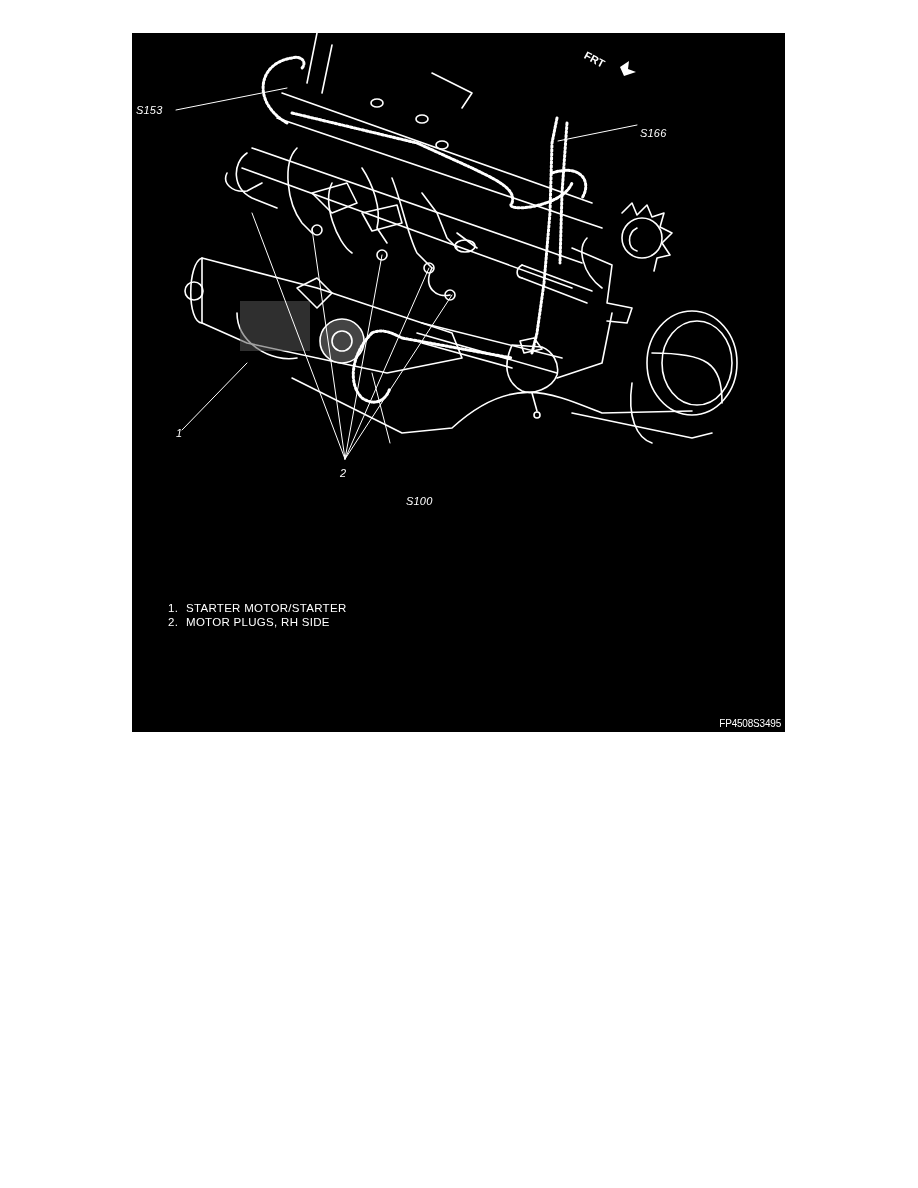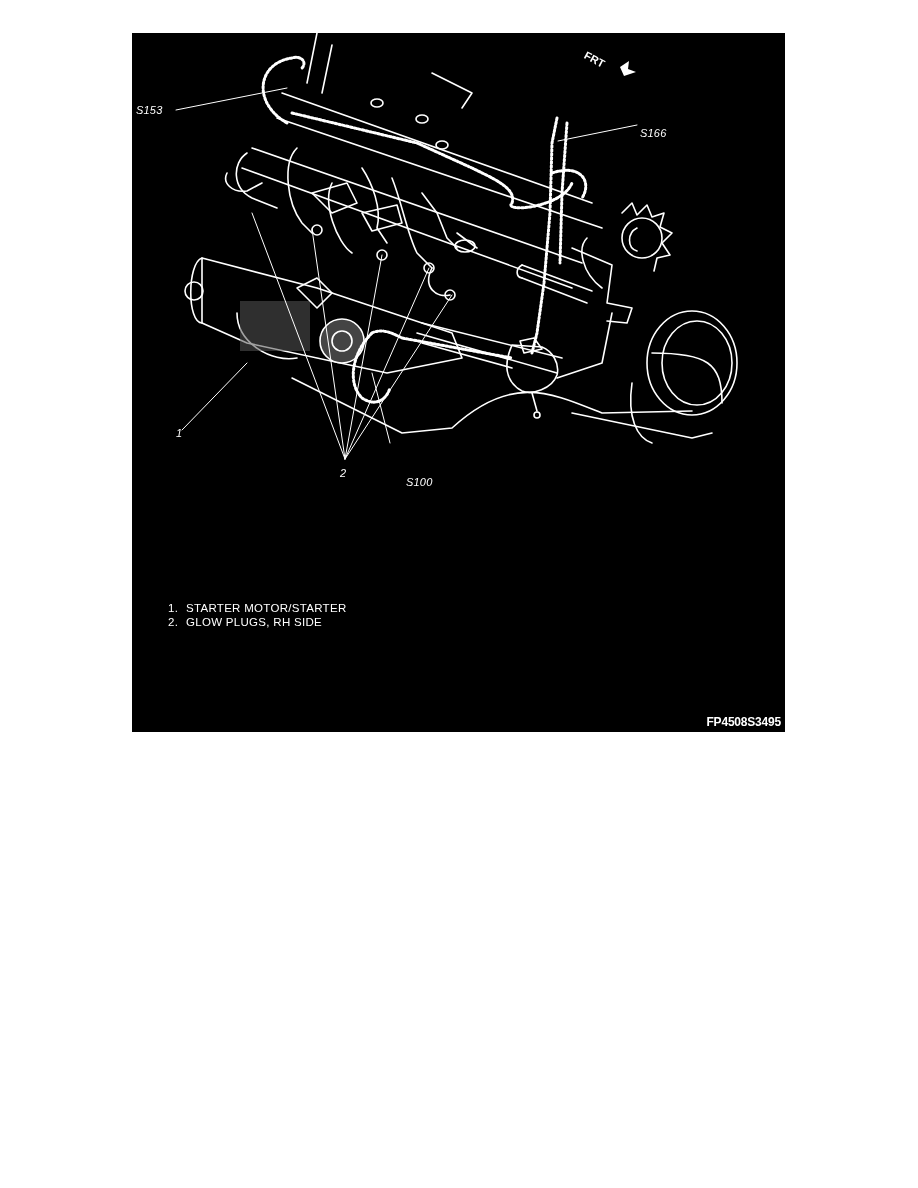--- a/index.html
+++ b/index.html
@@ -9,22 +9,22 @@
                     background: #000000; overflow: hidden; }
     .figure-panel svg { position: absolute; left: 0; top: 0; }
     .callout { position: absolute; color: #ffffff; font-size: 11px; letter-spacing: 0.2px;
                white-space: nowrap; line-height: 1; font-style: italic; }
     .frt { position: absolute; color: #ffffff; font-size: 11px; font-weight: bold;
            transform: rotate(28deg); transform-origin: left top; white-space: nowrap; }
     .legend { position: absolute; left: 36px; top: 568px; color: #ffffff; font-size: 11.5px;
               line-height: 14px; letter-spacing: 0.3px; }
     .legend-item { display: flex; white-space: nowrap; }
     .legend-num { width: 18px; display: inline-block; }
-    .figure-id { position: absolute; right: 4px; bottom: 3px; color: #ffffff; font-size: 12px;
-                 font-weight: bold; letter-spacing: -0.2px; }
+    .figure-id { position: absolute; right: 4px; bottom: 3px; color: #ffffff; font-size: 10px;
+                 font-weight: normal; letter-spacing: -0.2px; }
   </style>
 </head>
 <body>
 
 <div class="figure-panel">
 
   <svg width="653" height="699" viewBox="0 0 653 699" fill="none" stroke="#ffffff" stroke-width="1.6" stroke-linecap="round" stroke-linejoin="round">
 
     <g>
       <path d="M185 0 L175 50"></path>
@@ -130,31 +130,31 @@
       <path d="M258 410 L240 340"></path>
     </g>
 
     <g>
       <polygon points="488,34 497,28 496,36 504,39 492,43" fill="#ffffff" stroke="none"></polygon>
     </g>
   </svg>
 
   <div class="callout" style="left:4px; top:72px;">S153</div>
   <div class="callout" style="left:508px; top:86px;margin-top:9px;">S166</div>
-  <div class="callout" style="left:274px; top:444px;">S100</div>
+  <div class="callout" style="left:274px; top:463px;">S100</div>
   <div class="callout" style="left:44px; top:395px;">1</div>
   <div class="callout" style="left:208px; top:435px;">2</div>
 
   <div class="frt" style="left:456px; top:16px;">FRT</div>
 
   <div class="legend">
     <div class="legend-item">
       <span class="legend-num">1.</span>
       <span>STARTER MOTOR/STARTER</span>
     </div>
     <div class="legend-item">
       <span class="legend-num">2.</span>
-      <span>GLOW PLUGS, RH SIDE</span>
+      <span>MOTOR PLUGS, RH SIDE</span>
     </div>
   </div>
 
   <div class="figure-id">FP4508S3495</div>
 </div>
 
 </body></html>

